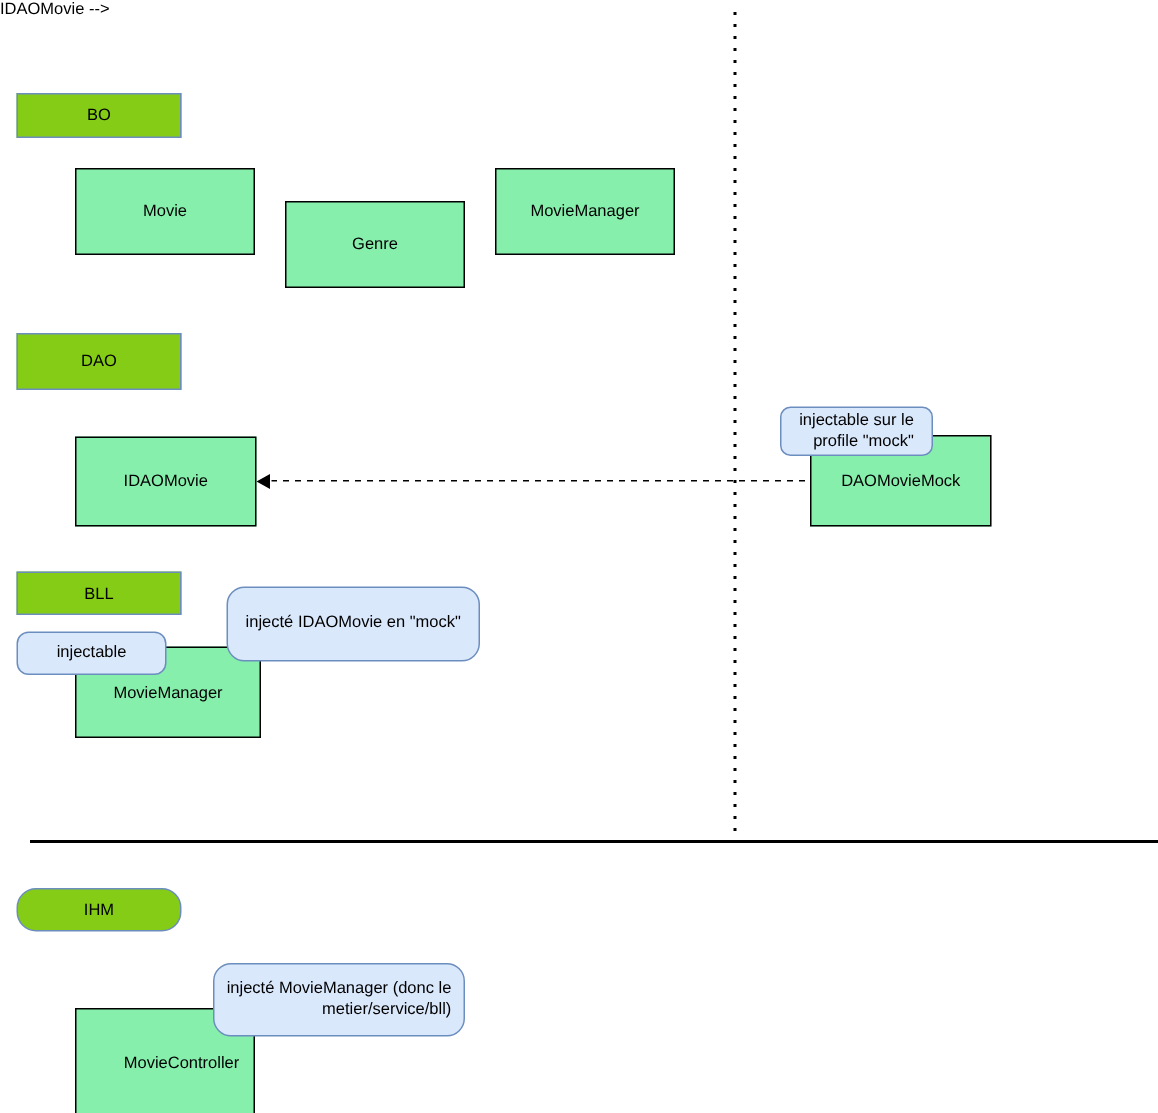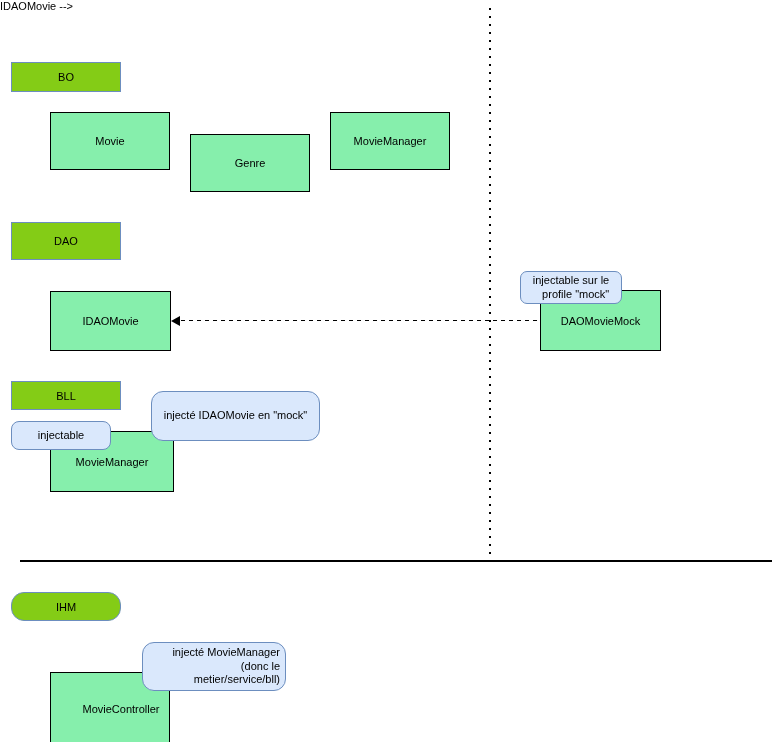--- a/index.html
+++ b/index.html
@@ -48,21 +48,21 @@
   .p-movie       { left:50px;  top:112px; width:120px; height:58px; }
   .p-genre       { left:190px; top:112px; width:120px; height:58px;margin-top:22px; }
   .p-participant { left:330px; top:112px; width:120px; height:58px; }
   .p-idao        { left:50px;  top:291px; width:121px; height:60px; }
   .p-daomock     { left:540px; top:290px; width:121px; height:61px; }
   .p-manager     { left:50px;  top:431px; width:124px; height:61px; }
   .p-controller  { left:50px;  top:672px; width:120px; height:73px;padding-left:22px; }
   .p-note-mockprofile { left:520px; top:271px; width:102px; height:33px; border-radius:7px; }
   .p-note-injectable  { left:11px;  top:421px; width:100px; height:29px; border-radius:8px; }
   .p-note-injidao     { left:151px; top:391px; width:169px; height:50px; border-radius:12px; }
-  .p-note-injmanager  { left:142px; top:642px; width:144px; height:49px; border-radius:12px; }
+  .p-note-injmanager  { left:142px; top:642px; width:168px; height:49px; border-radius:12px; }
 </style>
 </head>
 <body>
 
 <div class="canvas">
 
   
   <div class="vdots"></div>
   <div class="hline"></div>
 

